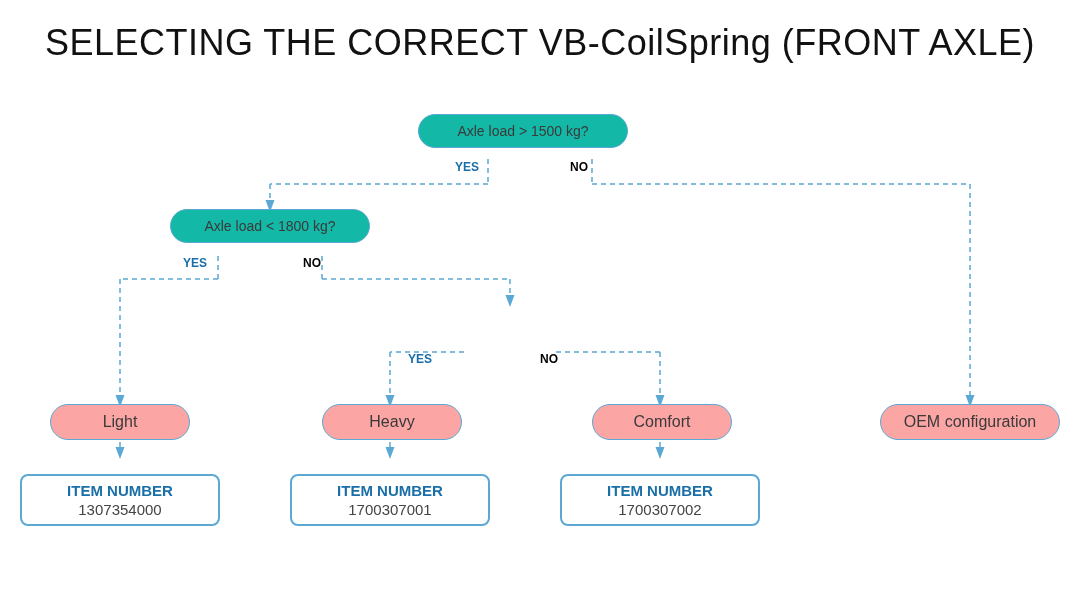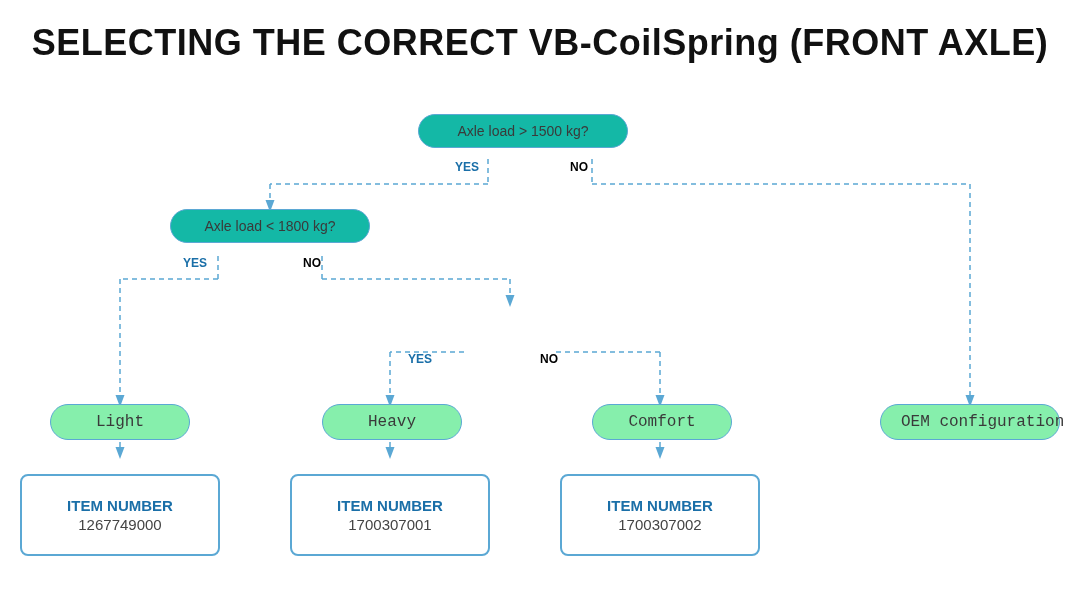--- a/index.html
+++ b/index.html
@@ -8,21 +8,21 @@
       width: 1080px;
       height: 608px;
       background: #ffffff;
       font-family: Arial, Helvetica, sans-serif;
       overflow: hidden;
       position: relative;
     }
 
     .main-title {
       font-size: 36px;
-      font-weight: 700;
+      font-weight: 400;
       text-align: center;
       padding: 22px 20px 10px;
       color: #111;
       letter-spacing: 0.5px;
     }
 
     .diagram-area {
       position: relative;
       width: 100%;
       height: 510px;
@@ -49,37 +49,36 @@
       text-align: center;
       padding: 8px 16px;
       white-space: nowrap;
     }
 
     
     .result-box {
       position: absolute;
       border: 1.5px solid #5ba8d4;
       border-radius: 22px;
-      background: #86efac;
+      background: #fca5a5;
       color: #3a3a3a;
       font-size: 16px;
       text-align: center;
       padding: 8px 20px;
       white-space: nowrap;
-      font-family: Liberation Mono, monospace;
     }
 
     
     .item-box {
       position: absolute;
       border: 2px solid #5ba8d4;
       border-radius: 8px;
       background: #fff;
       text-align: center;
-      padding: 21px 14px;
+      padding: 6px 14px;
     }
 
     .item-box .item-label {
       font-size: 15px;
       font-weight: 900;
       color: #1a6fa8;
       display: block;
     }
 
     .item-box .item-number {
@@ -177,21 +176,21 @@
   <div class="result-box" style="left: 322px; top: 320px; width: 140px;">
     <span>Heavy</span>
   </div>
 
   <div class="result-box" style="left: 880px; top: 320px; width: 180px;">
     <span>OEM configuration</span>
   </div>
 
   <div class="item-box" style="left: 20px; top: 390px; width: 200px;">
     <span class="item-label">ITEM NUMBER</span>
-    <span class="item-number">1267749000</span>
+    <span class="item-number">1307354000</span>
   </div>
 
   <div class="item-box" style="left: 290px; top: 390px; width: 200px;">
     <span class="item-label">ITEM NUMBER</span>
     <span class="item-number">1700307001</span>
   </div>
 
   <div class="item-box" style="left: 560px; top: 390px; width: 200px;">
     <span class="item-label">ITEM NUMBER</span>
     <span class="item-number">1700307002</span>

